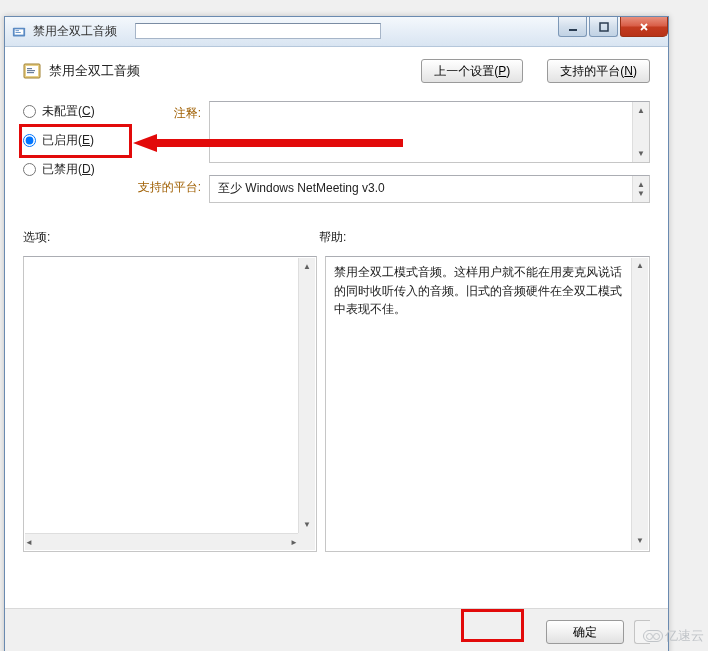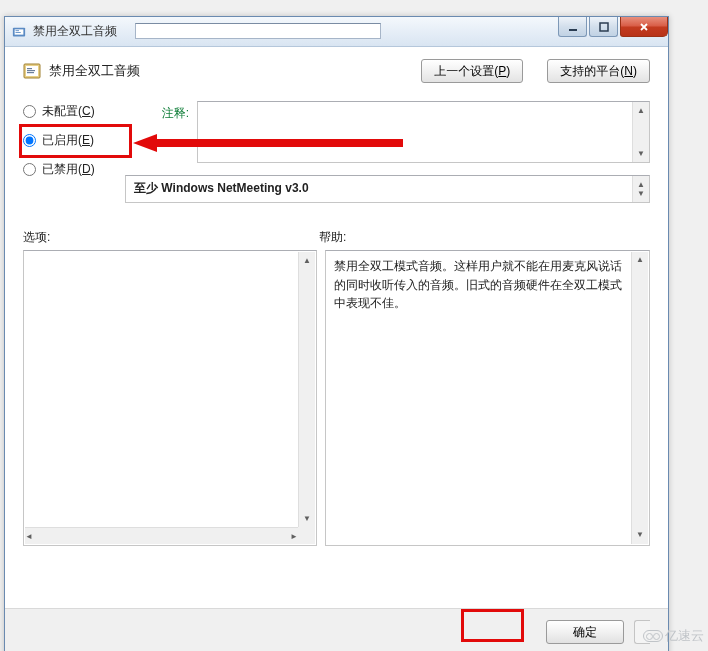--- a/index.html
+++ b/index.html
@@ -19,44 +19,44 @@
     
     .content { padding: 12px 18px; font-size: 12px; color: #222; }
     
     .header-row { display: flex; align-items: center; margin-bottom: 18px; }
     .header-icon { width: 18px; height: 18px; margin-right: 8px; }
     .header-title { font-size: 13px; flex: 1; }
     .nav-buttons { display: flex; gap: 24px; }
     .nav-btn { min-width: 100px; height: 24px; background: linear-gradient(to bottom, #fff 0%, #f1f1f1 50%, #e3e3e3 100%); border: 1px solid #9a9a9a; border-radius: 3px; font-size: 12px; padding: 0 12px; display: inline-flex; align-items: center; justify-content: center; cursor: pointer; }
     .nav-btn u { text-decoration: underline; }
     
-    .config-row { display: flex; gap: 2px; margin-bottom: 14px; }
+    .config-row { display: flex; gap: 14px; margin-bottom: 14px; }
     .radio-group { width: 100px; padding-top: 2px; }
     .radio-item { display: flex; align-items: center; margin-bottom: 12px; cursor: pointer; position: relative; }
     .radio-item input { margin-right: 6px; }
     .radio-label u { text-decoration: underline; }
     
     .highlight-box { position: absolute; border: 3px solid #e20a0a; pointer-events: none; }
     .highlight-enabled { left: 14px; top: 107px; width: 113px; height: 34px; }
     .highlight-ok { left: 456px; top: 592px; width: 63px; height: 33px; }
     
     .arrow { position: absolute; left: 128px; top: 117px; width: 270px; height: 18px; pointer-events: none; }
     
     .right-col { flex: 1; }
     .field-row { display: flex; margin-bottom: 12px; }
-    .field-label { width: 72px; text-align: right; padding-right: 8px; padding-top: 4px; color: #15803d; }
+    .field-label { width: 72px; text-align: right; padding-right: 8px; padding-top: 4px; color: #a16207; }
     .field-box { flex: 1; background: #fff; border: 1px solid #c6c6c6; border-top-color: #abadb3; min-height: 62px; padding: 4px 6px; font-size: 12px; }
-    .field-box.short { min-height: 28px; line-height: 18px; padding: 3px 8px; font-weight: bold; }
+    .field-box.short { min-height: 28px; line-height: 18px; padding: 3px 8px; }
     .scroll-v { position: absolute; right: 1px; top: 1px; bottom: 1px; width: 17px; background: #f0f0f0; border-left: 1px solid #dedede; }
     .scroll-arrow { height: 17px; display: flex; align-items: center; justify-content: center; color: #606060; font-size: 8px; }
     .field-wrap { position: relative; flex: 1; }
     .scroll-h { position: absolute; left: 1px; right: 18px; bottom: 1px; height: 17px; background: #f0f0f0; border-top: 1px solid #dedede; display: flex; justify-content: space-between; }
     .scroll-corner { position: absolute; right: 1px; bottom: 1px; width: 17px; height: 17px; background: #f0f0f0; }
     
-    .panes-label-row { display: flex; margin-top: 8px; margin-bottom: 4px; }
+    .panes-label-row { display: flex; margin-top: 8px; margin-bottom: 10px; }
     .pane-label-left { width: 296px; }
     
     .panes-row { display: flex; gap: 8px; }
     .pane { border: 1px solid #c6c6c6; border-top-color: #abadb3; background: #fff; height: 296px; position: relative; }
     .pane.left { width: 294px; }
     .pane.right { flex: 1; padding: 6px 24px 6px 8px; line-height: 1.55; font-size: 12px; }
     
     .footer { position: absolute; bottom: 0; left: 0; right: 0; height: 47px; border-top: 1px solid #d9d9d9; background: #f0f0f0; display: flex; align-items: center; justify-content: flex-end; padding-right: 18px; gap: 10px; }
     .footer-btn { width: 78px; height: 24px; background: linear-gradient(to bottom, #fff 0%, #f1f1f1 50%, #e1e1e1 100%); border: 1px solid #9a9a9a; border-radius: 3px; font-size: 12px; cursor: pointer; }
     .footer-btn.apply { color: #a0a0a0; border-color: #c4c4c4; background: #f4f4f4; cursor: default; width: 16px; overflow: hidden; padding: 0; border-right: none; border-radius: 3px 0 0 3px; }
@@ -150,20 +150,21 @@
           <div class="field-label">注释:</div>
           <div class="field-wrap">
             <div class="field-box"></div>
             <div class="scroll-v">
               <div class="scroll-arrow">▲</div>
               <div class="scroll-arrow" style="position:absolute;bottom:0;width:100%;">▼</div>
             </div>
           </div>
         </div>
         <div class="field-row">
+          <div class="field-label">支持的平台:</div>
           <div class="field-wrap">
             <div class="field-box short">至少 Windows NetMeeting v3.0</div>
             <div class="scroll-v">
               <div class="scroll-arrow">▲</div>
               <div class="scroll-arrow" style="position:absolute;bottom:0;width:100%;">▼</div>
             </div>
           </div>
         </div>
       </div>
     </div>

